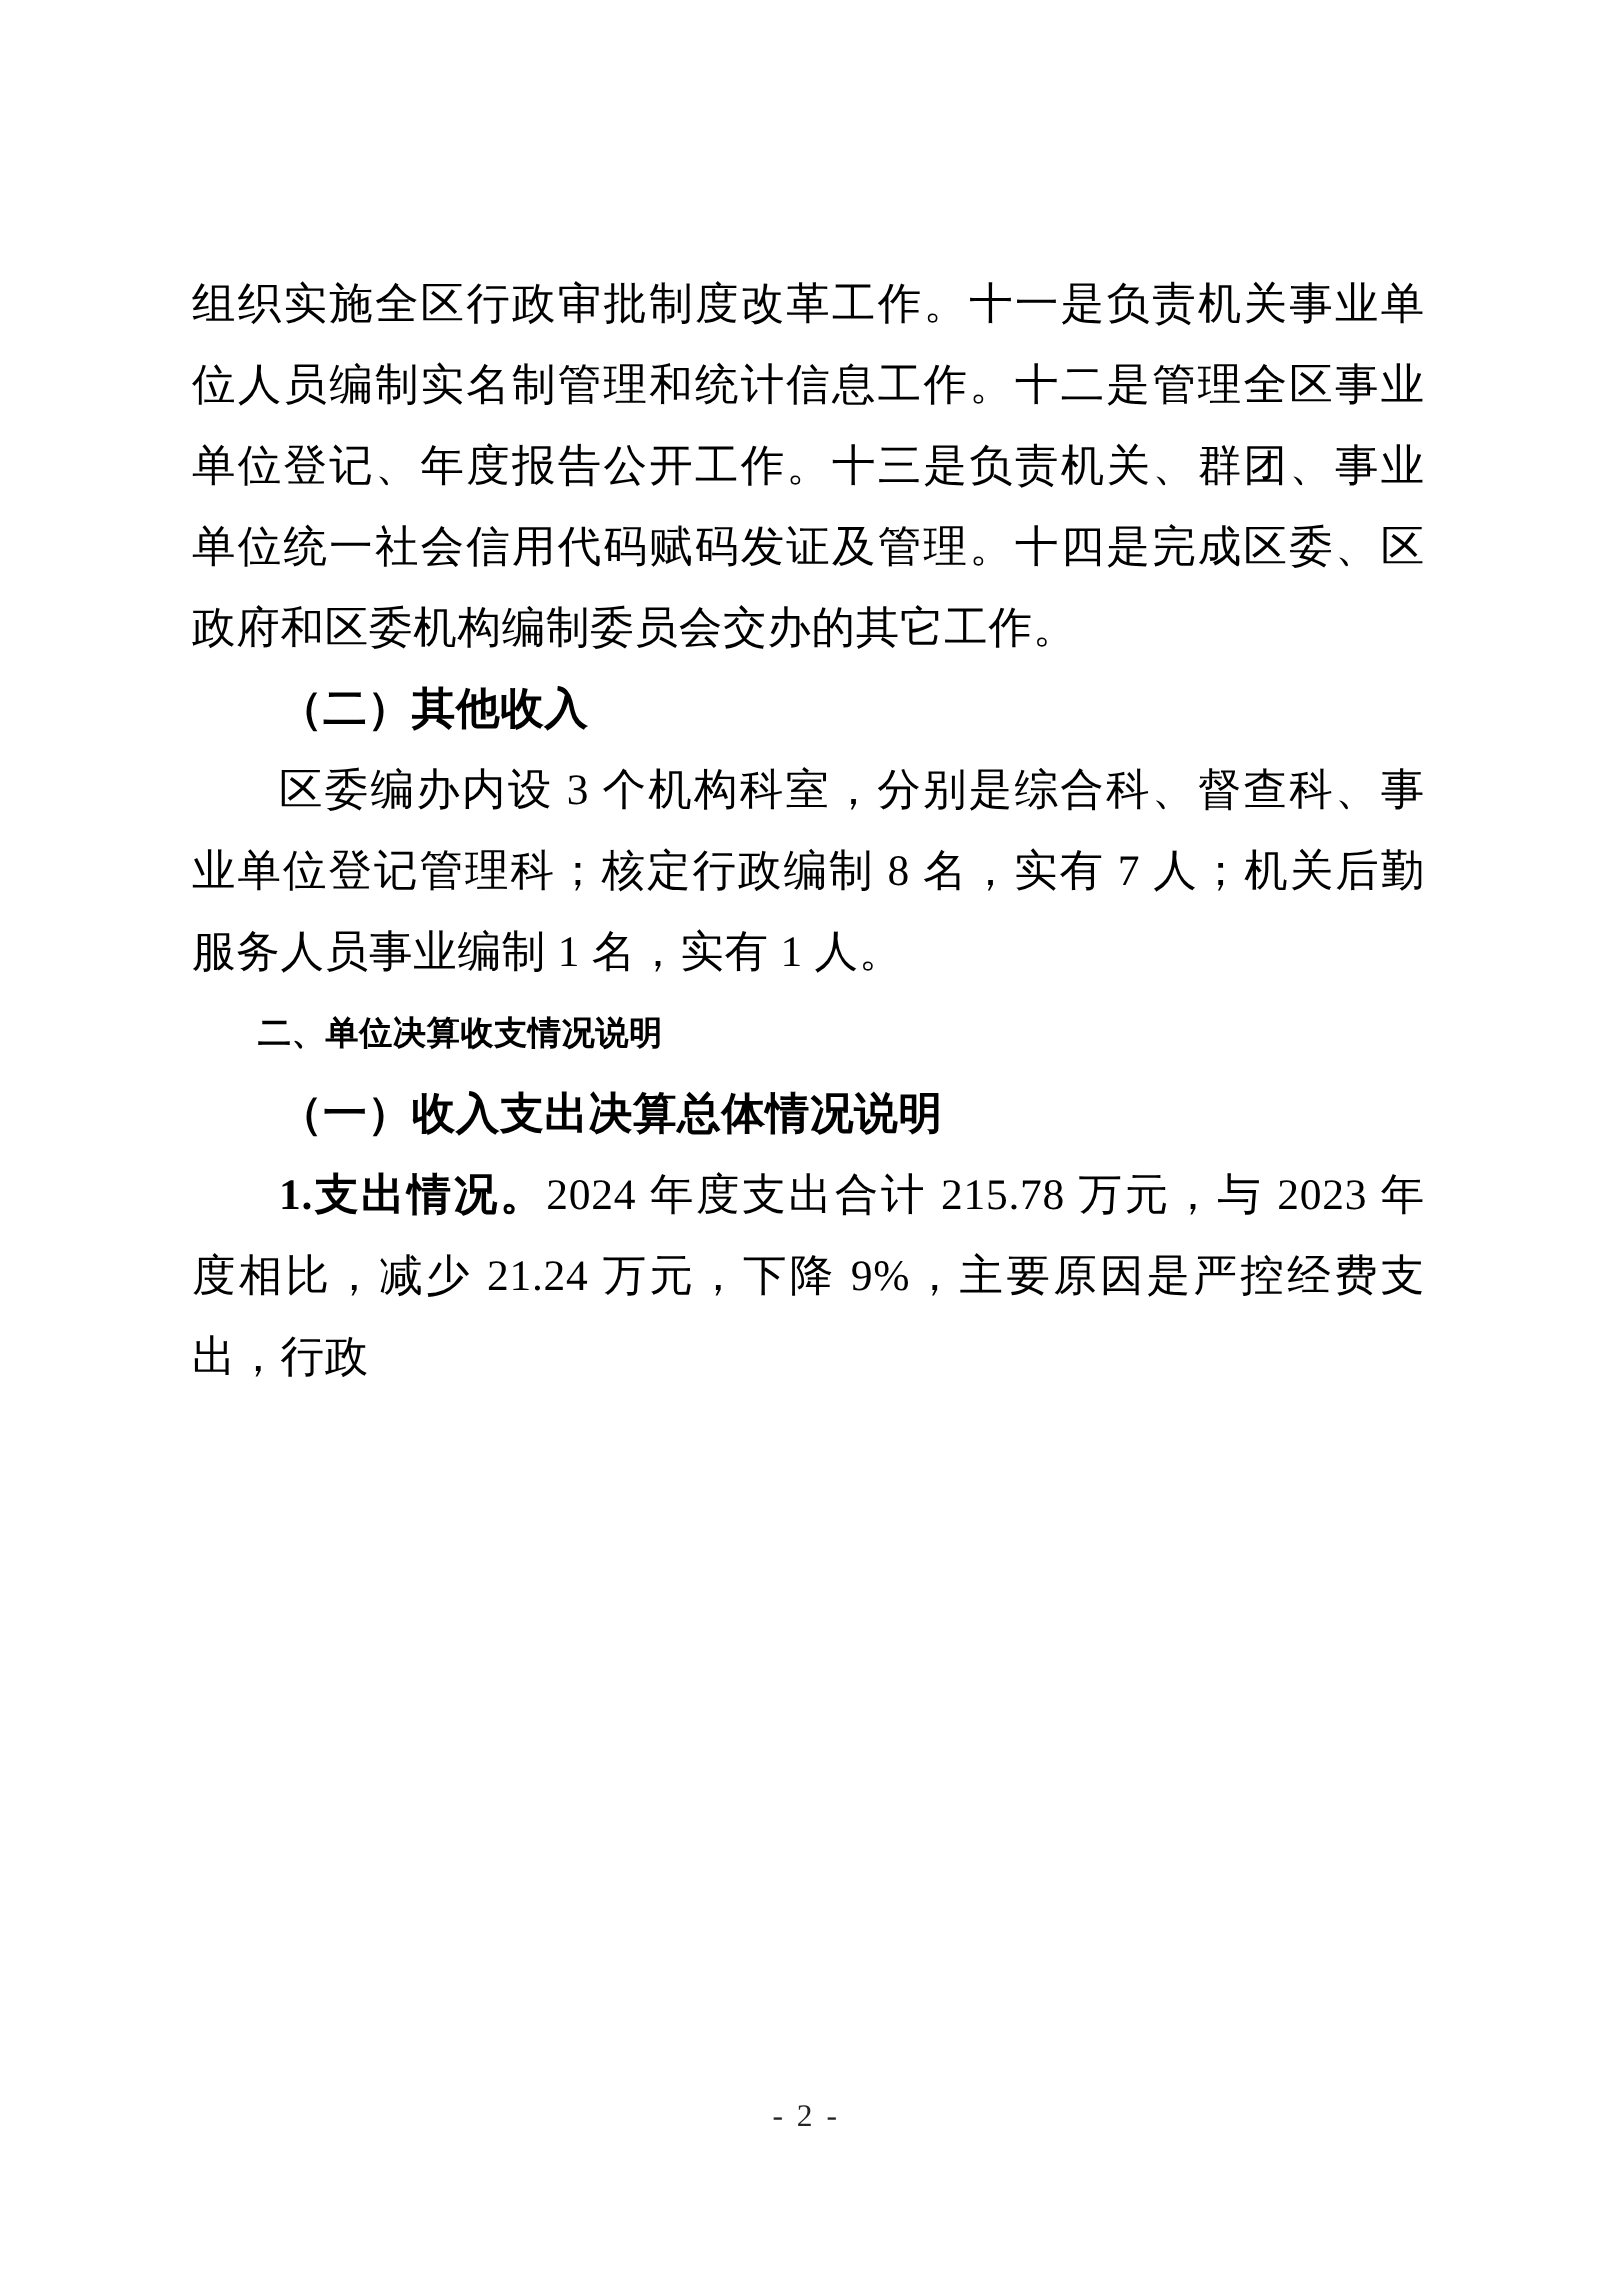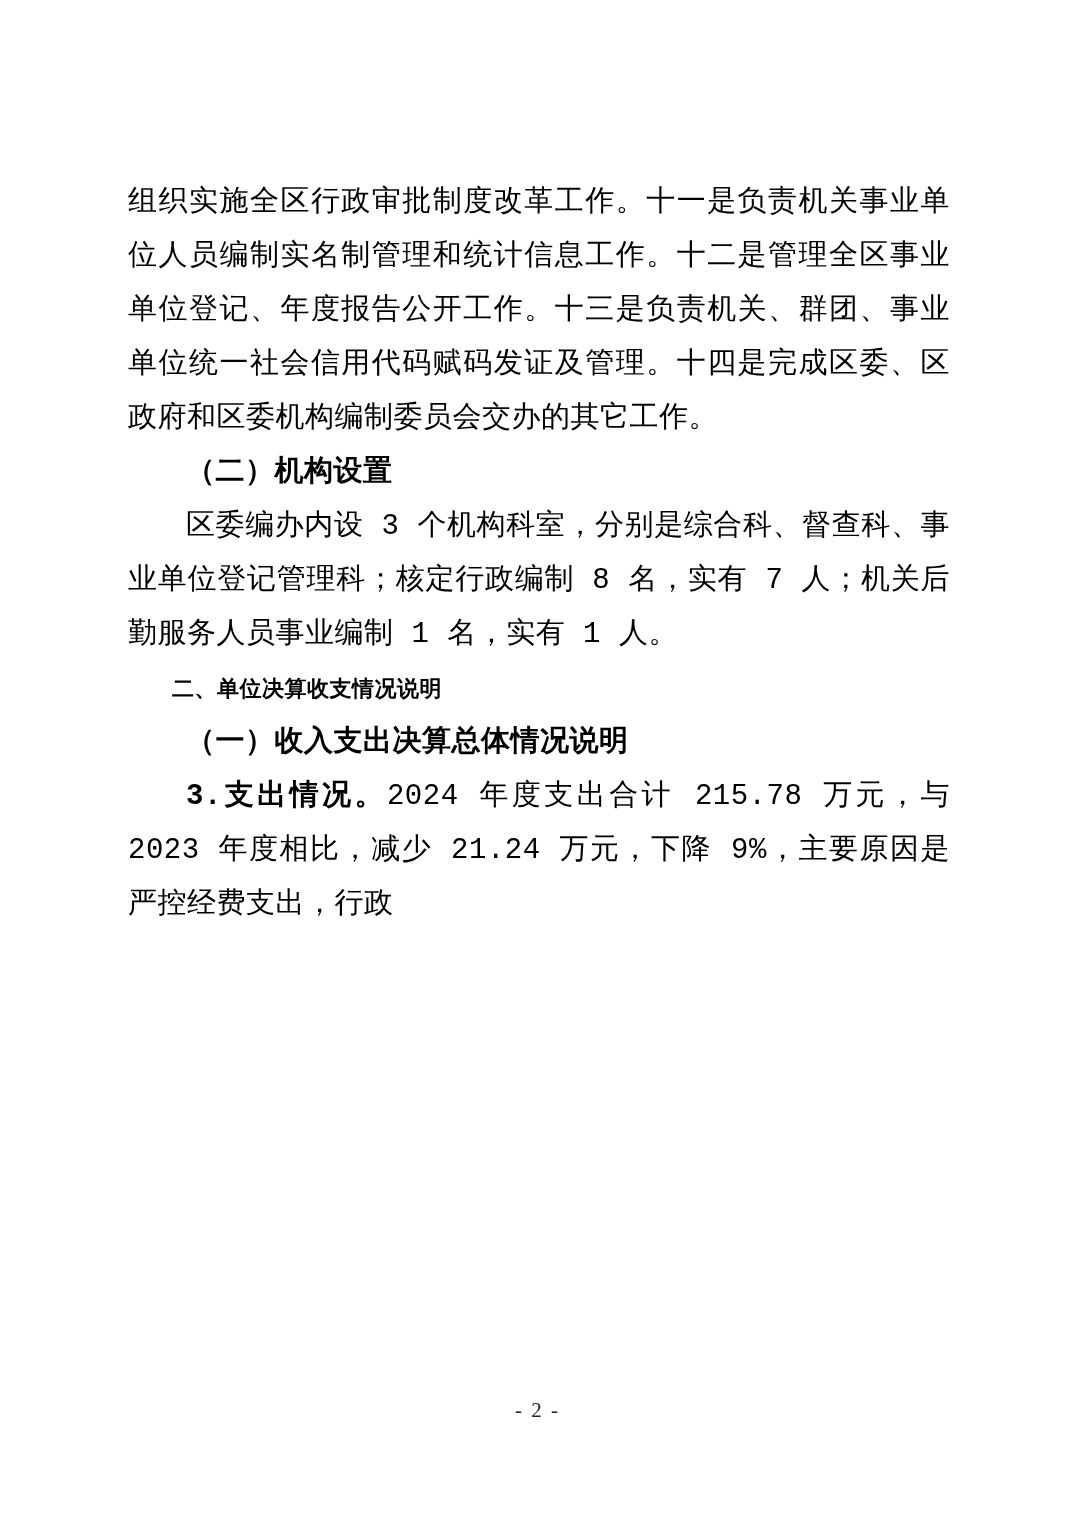--- a/index.html
+++ b/index.html
@@ -23,21 +23,21 @@
     width: 822px;
   }
   .content p {
     margin: 0;
     padding: 0;
     font-size: 29px;
     line-height: 54px;
     text-align: justify;
     text-justify: inter-ideograph;
     letter-spacing: 0.5px;
-    font-family: Liberation Mono, monospace;
+    font-family: Liberation Serif, serif;
     color: #000000;
   }
   .content p.indent {
     text-indent: 2em;
   }
   .content p.heading-main {
     font-family: "Liberation Sans", "DejaVu Sans", sans-serif;
     font-weight: bold;
     font-size: 22px;
     text-align: left;
@@ -61,20 +61,20 @@
     font-family: "Liberation Serif", "DejaVu Serif", serif;
   }
 </style>
 </head>
 <body>
 
 <div class="page">
   <div class="content">
 
   <p class="body"><span class="run">组织实施全区行政审批制度改革工作。十一是负责机关事业单位人员编制实名制管理和统计信息工作。十二是管理全区事业单位登记、年度报告公开工作。十三是负责机关、群团、事业单位统一社会信用代码赋码发证及管理。十四是完成区委、区政府和区委机构编制委员会交办的其它工作。</span></p>
-      <p class="heading-sub indent"><span class="run-bold">（二）机构设置</span></p>
+      <p class="heading-sub indent"><span class="run-bold">（二）其他收入</span></p>
       <p class="body indent"><span class="run">区委编办内设 3 个机构科室，分别是综合科、督查科、事业单位登记管理科；核定行政编制 8 名，实有 7 人；机关后勤服务人员事业编制 1 名，实有 1 人。</span></p>
       <p class="heading-main indent"><span class="run-bold">二、单位决算收支情况说明</span></p>
       <p class="heading-sub indent"><span class="run-bold">（一）收入支出决算总体情况说明</span></p>
-      <p class="body indent"><span class="run-bold">3.支出情况。</span><span class="run">2024 年度支出合计 215.78 万元，与 2023 年度相比，减少 21.24 万元，下降 9%，主要原因是严控经费支出，行政</span></p>
+      <p class="body indent"><span class="run-bold">1.支出情况。</span><span class="run">2024 年度支出合计 215.78 万元，与 2023 年度相比，减少 21.24 万元，下降 9%，主要原因是严控经费支出，行政</span></p>
     </div>
   <div class="footer">- 2 -</div>
 </div>
 
 </body></html>

